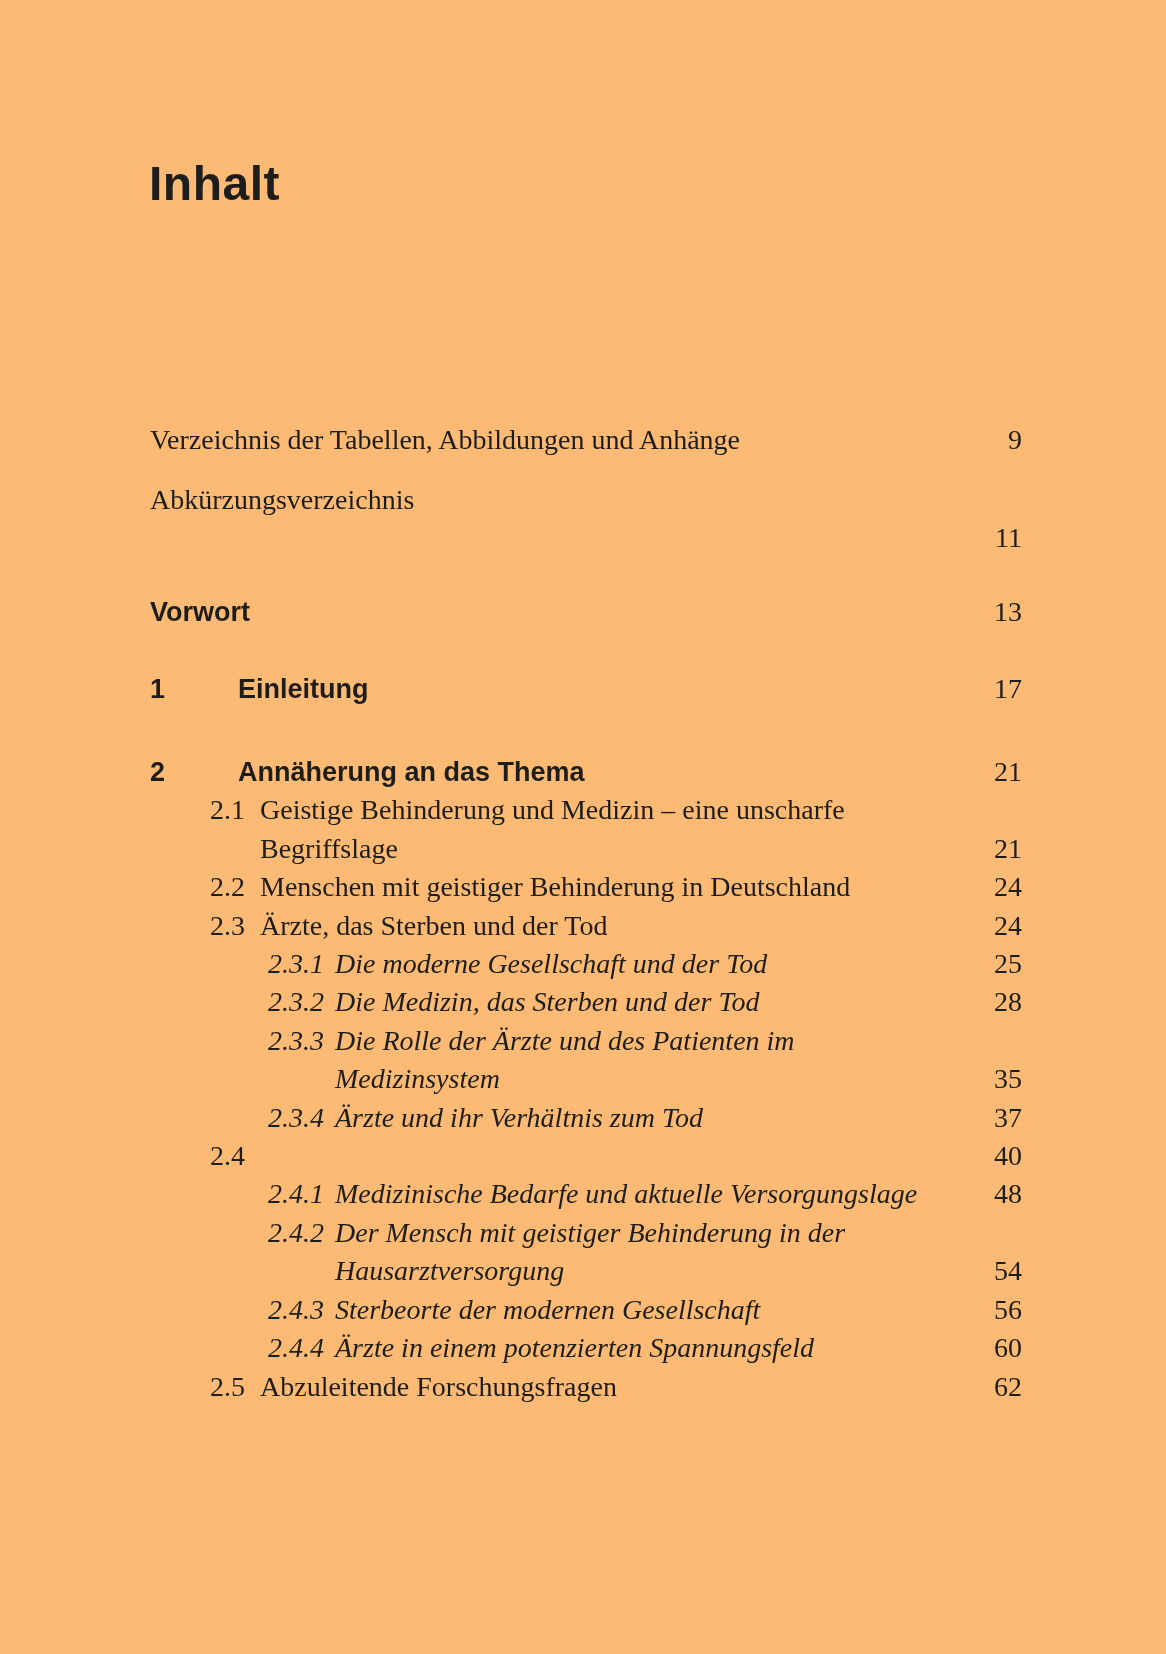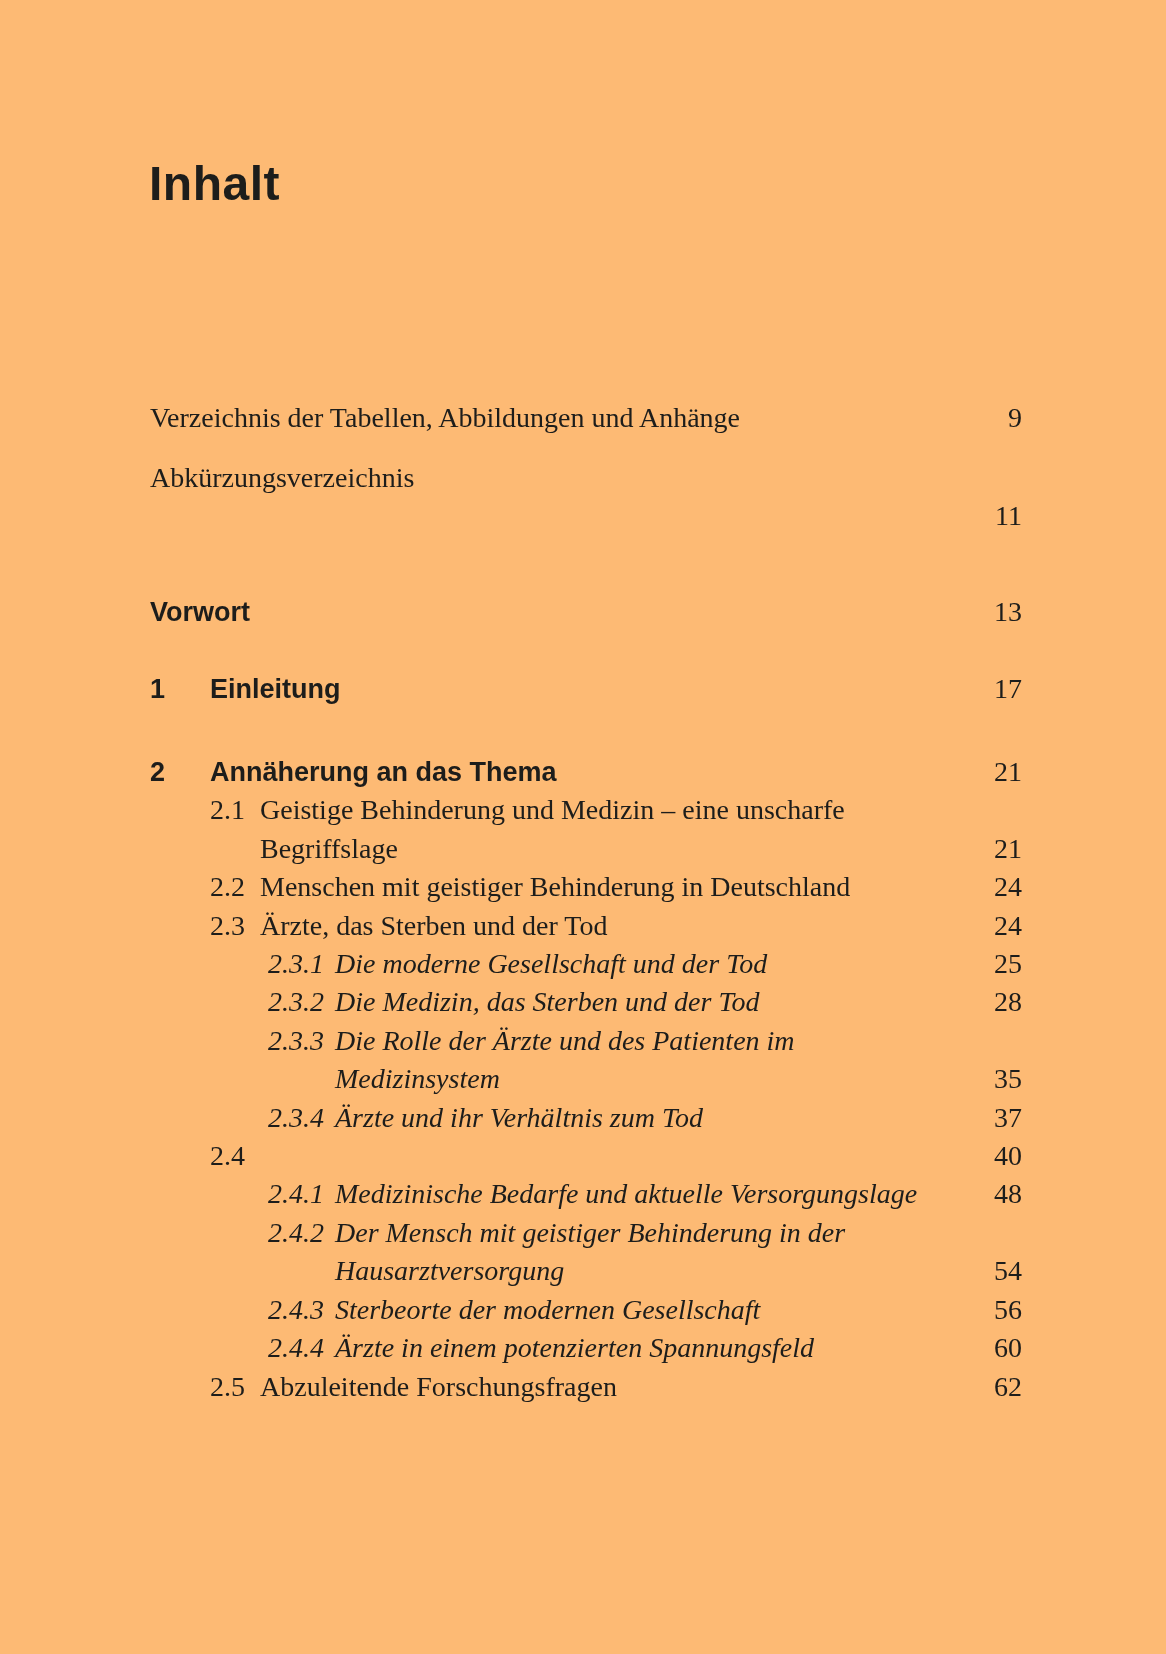--- a/index.html
+++ b/index.html
@@ -18,35 +18,35 @@
     margin: 0;
     font: 700 48px/48px "Liberation Sans", sans-serif;
     color: #1d1d1b;
     letter-spacing: 0.5px;
   }
   .group {
     position: absolute;
     left: 150px;
     width: 872px;
   }
-  .g-front   { top: 399px; }
+  .g-front   { top: 421px; }
   .g-vorwort { top: 593px; }
   .g-ch1     { top: 670px; }
   .g-ch2     { top: 753px; }
 
   .row {
     display: flex;
     align-items: flex-start;
     font: 400 28px/38.4px "Liberation Serif", serif;
     color: #1d1d1b;
     white-space: nowrap;
   }
   .row.gap { margin-top: 21.6px; flex-direction: column; }
 
-  .row.bold { font: 700 27px/38.4px "Liberation Sans", sans-serif; }
+  .row.bold { font: 700 27px/38.4px "Liberation Sans", sans-serif; gap: 28px; }
 
   .lbl { flex: 0 0 auto; }
   .chap .lbl { width: 60px; }
   .s2 { padding-left: 60px; }
   .s2 .lbl { width: 50px; }
   .s3 { padding-left: 118px; font-style: italic; }
   .s3 .lbl { width: 67px; }
 
   .ttl { flex: 0 1 auto; min-width: 0; }
   .ln { display: block; }

